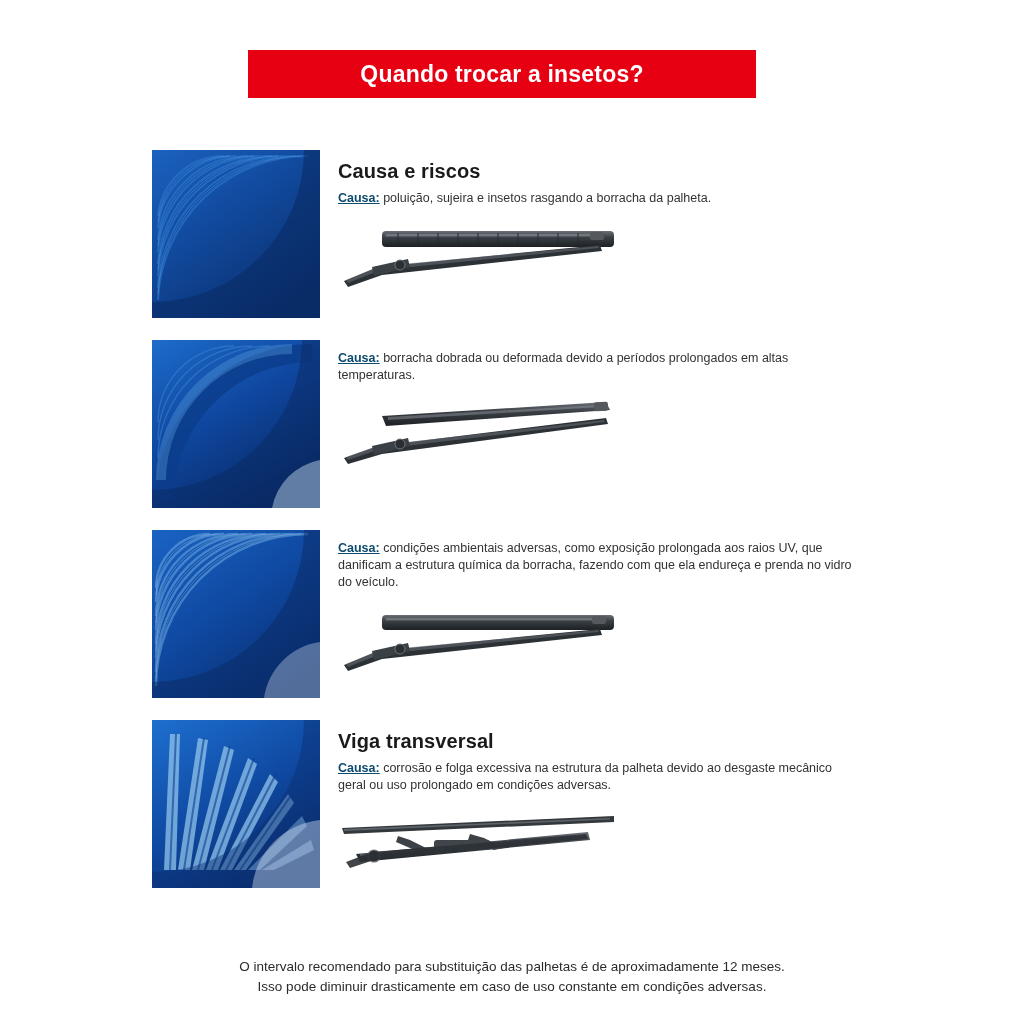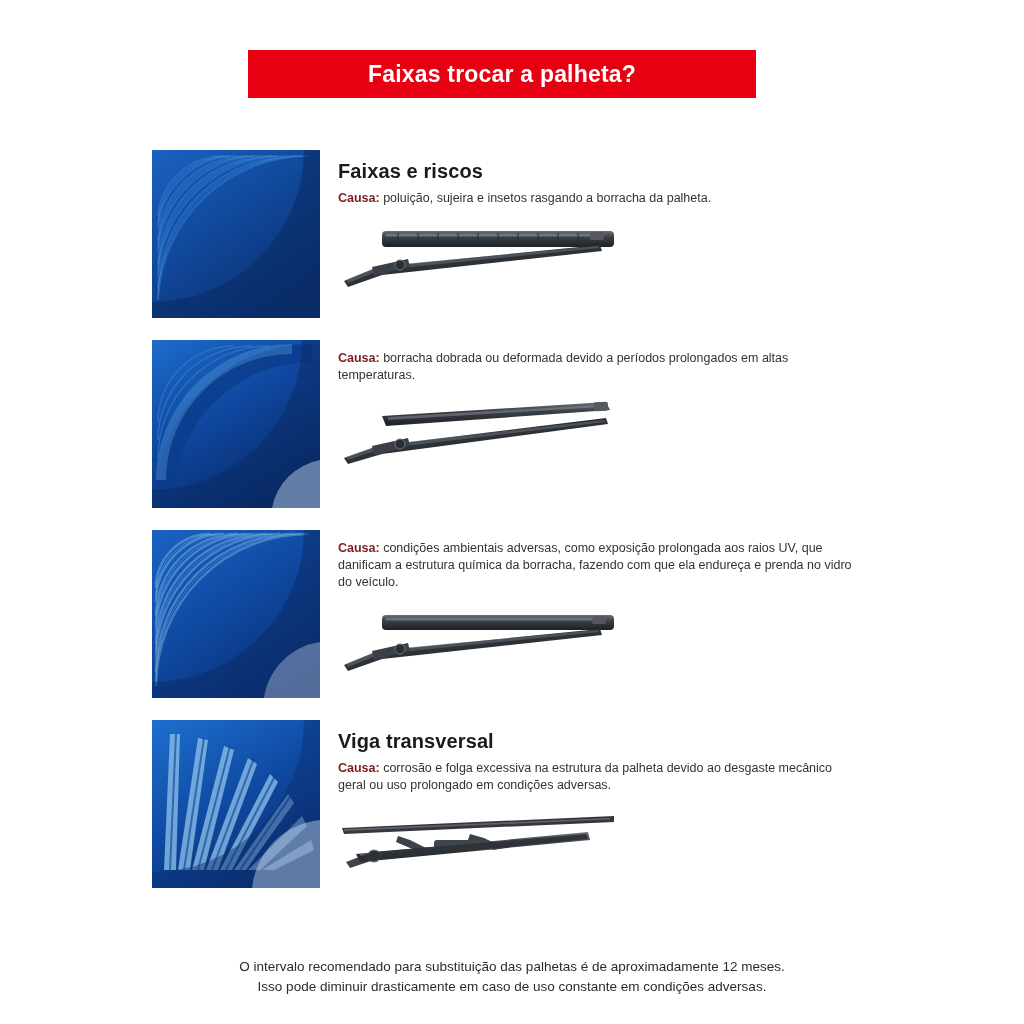--- a/index.html
+++ b/index.html
@@ -79,21 +79,22 @@
   }
   .row-desc {
     font-size: 12.5px;
     line-height: 1.35;
     color: #333333;
     margin: 0;
     max-width: 520px;
   }
   .row-desc .cause-label {
     font-weight: bold;
-    color: #7f1d1d;
+    color: #0c4a6e;
+    text-decoration: underline;
   }
 
   
   .blade-wrap {
     position: relative;
     margin-top: 16px;
     width: 280px;
     height: 70px;
   }
 
@@ -109,21 +110,21 @@
     color: #2b2b2b;
   }
   .footer div { display: block; }
 </style>
 </head>
 <body>
 
 <div class="page">
 
   <div class="header-banner">
-    <div class="title">Faixas trocar a palheta?</div>
+    <div class="title">Quando trocar a insetos?</div>
   </div>
 
   <div class="rows">
 
     <div class="row">
       <div class="thumb">
         <svg width="168" height="168" viewBox="0 0 168 168">
           <defs>
             <linearGradient id="g1" x1="0" y1="0" x2="0.7" y2="1">
               <stop offset="0%" stop-color="#1b62c0"></stop>
@@ -145,21 +146,21 @@
           <g fill="none" stroke="#7fb6e8" stroke-width="1" opacity="0.35">
             <path d="M6 144 A 144 144 0 0 1 150 6"></path>
             <path d="M6 120 A 120 120 0 0 1 126 6"></path>
             <path d="M6 96 A 96 96 0 0 1 102 6"></path>
             <path d="M6 72 A 72 72 0 0 1 78 6"></path>
           </g>
           <path d="M0 168 L0 152 A 152 152 0 0 0 152 0 L168 0 L168 168 Z" fill="#0a2a63" opacity="0.55"></path>
         </svg>
       </div>
       <div class="content">
-        <div class="row-title">Faixas e riscos</div>
+        <div class="row-title">Causa e riscos</div>
         <p class="row-desc"><span class="cause-label">Causa:</span><span> poluição, sujeira e insetos rasgando a borracha da palheta.</span></p>
         <div class="blade-wrap">
           <svg width="280" height="70" viewBox="0 0 280 70">
             <defs>
               <linearGradient id="bl1" x1="0" y1="0" x2="0" y2="1">
                 <stop offset="0%" stop-color="#6b7076"></stop>
                 <stop offset="40%" stop-color="#3a3f45"></stop>
                 <stop offset="100%" stop-color="#1d2125"></stop>
               </linearGradient>
             </defs>

